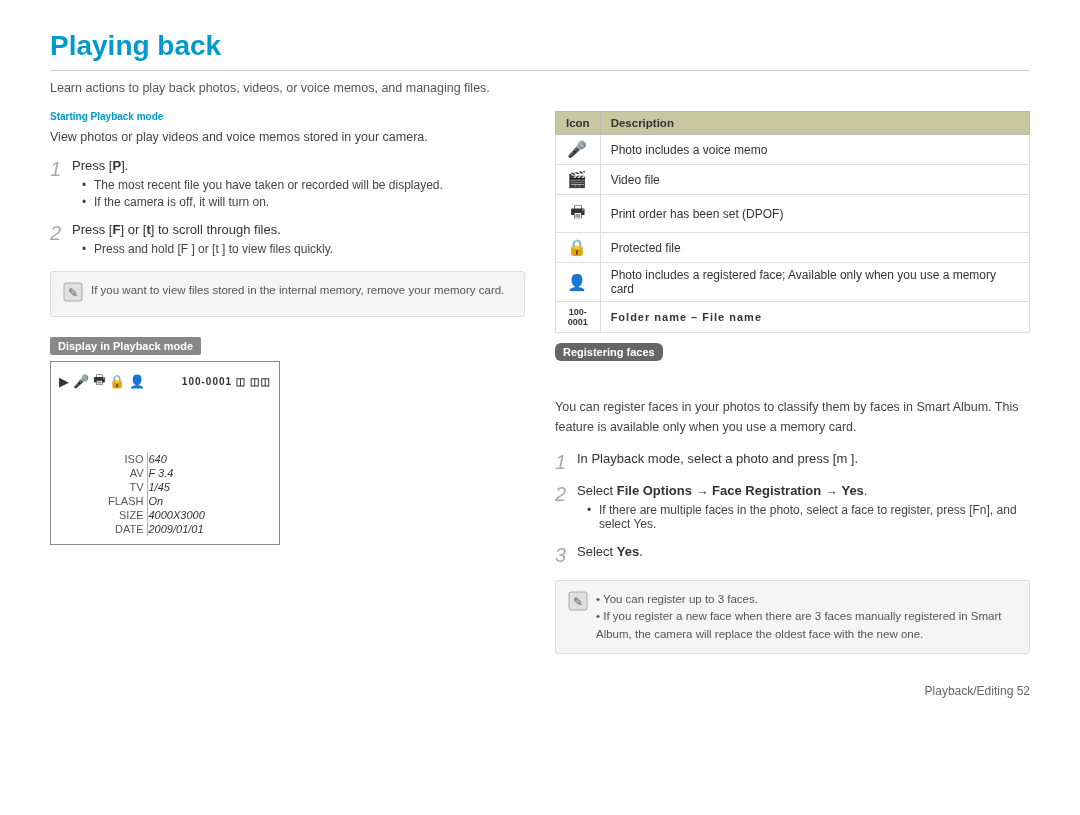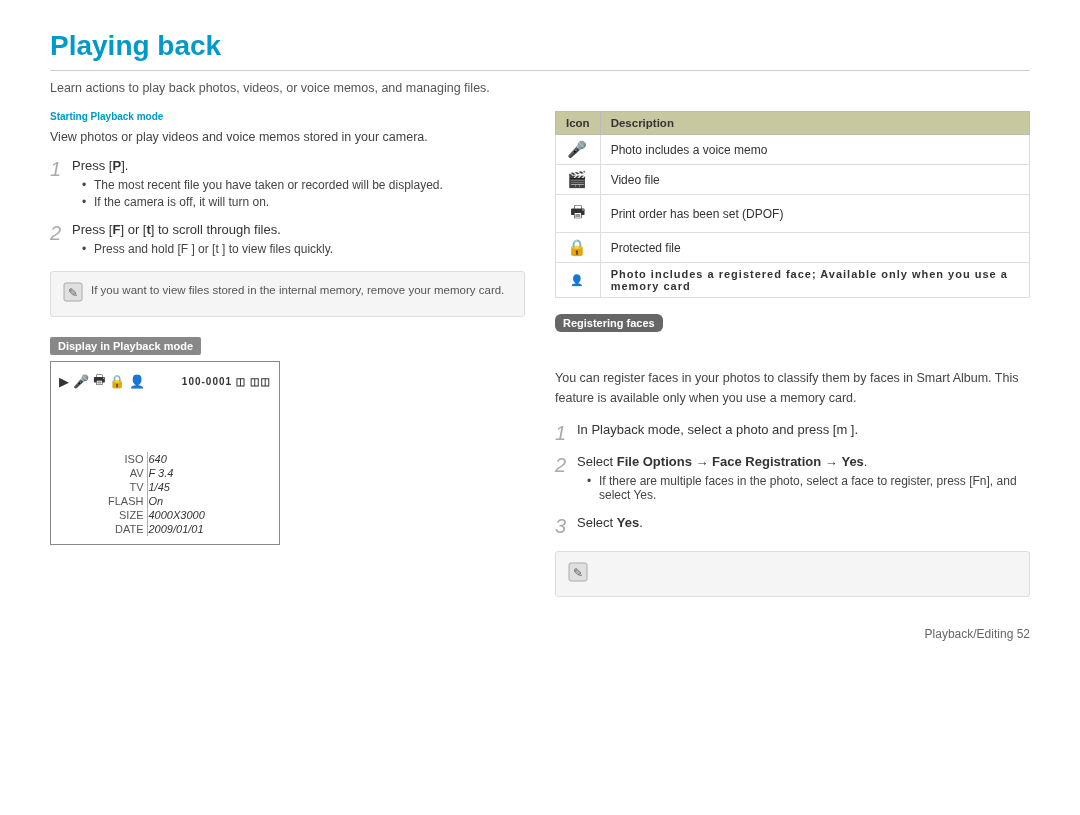--- a/index.html
+++ b/index.html
@@ -155,21 +155,21 @@
     .camera-info-table td:nth-child(2) {
       border-left: 1px solid #eab308;
       padding-left: 0;
       font-style: italic;
     }
     
     .icon-table {
       border-collapse: collapse;
       width: 100%;
       font-size: 12px;
-      margin-bottom: 16px;
+      margin-bottom: 10px;
     }
     .icon-table th {
       background: #c8c8a0;
       padding: 5px 10px;
       text-align: left;
       font-weight: bold;
       font-size: 11.5px;
       border: 1px solid #bbb;
     }
     .icon-table td {
@@ -335,20 +335,24 @@
           <td>Print order has been set (DPOF)</td>
         </tr>
         <tr>
           <td>🔒</td>
           <td>Protected file</td>
         </tr>
         <tr>
           <td>👤</td>
           <td>Photo includes a registered face; Available only when you use a memory card</td>
         </tr>
+        <tr>
+          <td style="font-size:9px;font-weight:bold;letter-spacing:0px;">100-0001</td>
+          <td>Folder name – File name</td>
+        </tr>
       </tbody>
     </table>
 
     <div>
       <div class="registering-label">Registering faces</div>
       <div class="reg-desc">You can register faces in your photos to classify them by faces in Smart Album. This feature is available only when you use a memory card.</div>
 
       
       <div class="step">
         <div class="step-num">1</div>
@@ -377,18 +381,22 @@
       </div>
 
       
       <div class="note-box2">
         <div class="note-icon">
           <svg width="20" height="20" viewBox="0 0 20 20">
             <rect x="1" y="1" width="18" height="18" rx="2" fill="#e0e0e0" stroke="#aaa" stroke-width="1"></rect>
             <text x="10" y="15" text-anchor="middle" font-size="12" fill="#555">✎</text>
           </svg>
         </div>
+        <div class="note-text">
+          <span>• <span>You can register up to 3 faces.</span></span><br>
+          <span>• <span>If you register a new face when there are 3 faces manually registered in Smart Album, the camera will replace the oldest face with the new one.</span></span>
+        </div>
       </div>
     </div>
   </div>
 </div>
 
 <div class="page-footer">Playback/Editing  52</div>
 
 </body></html>

